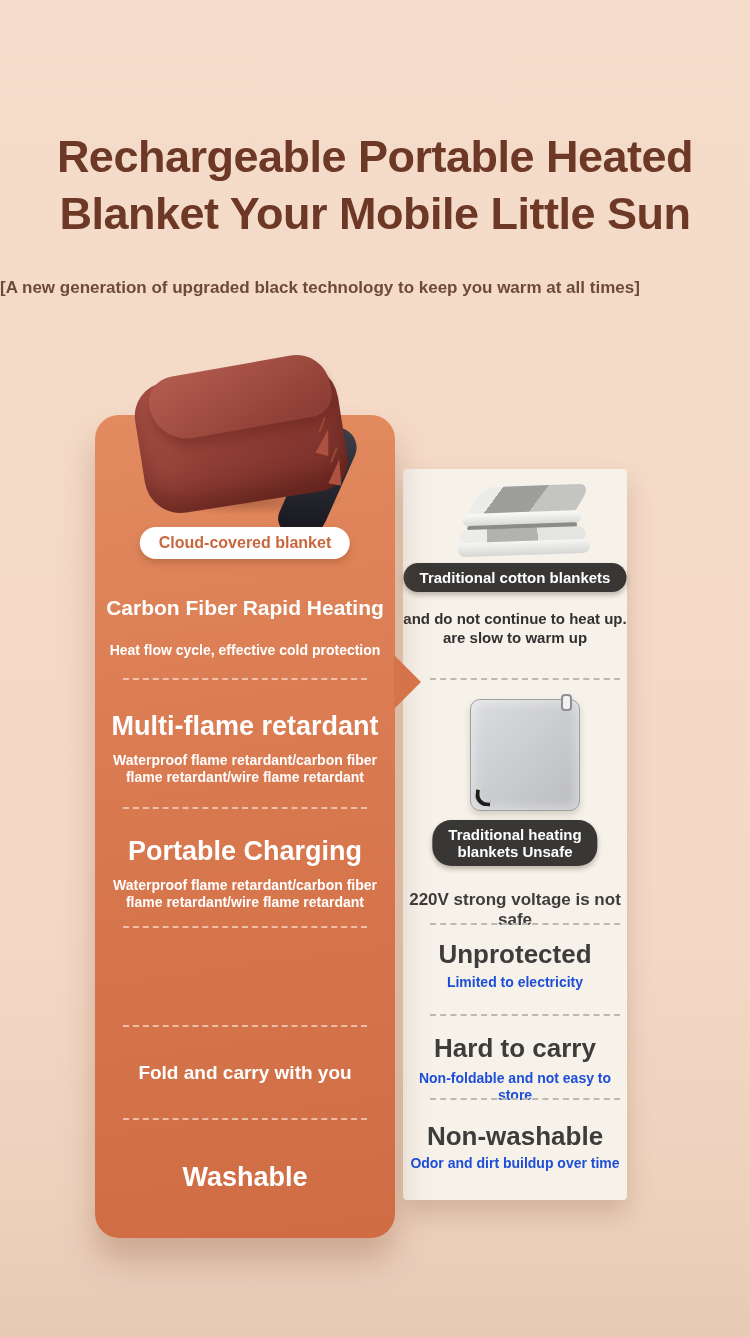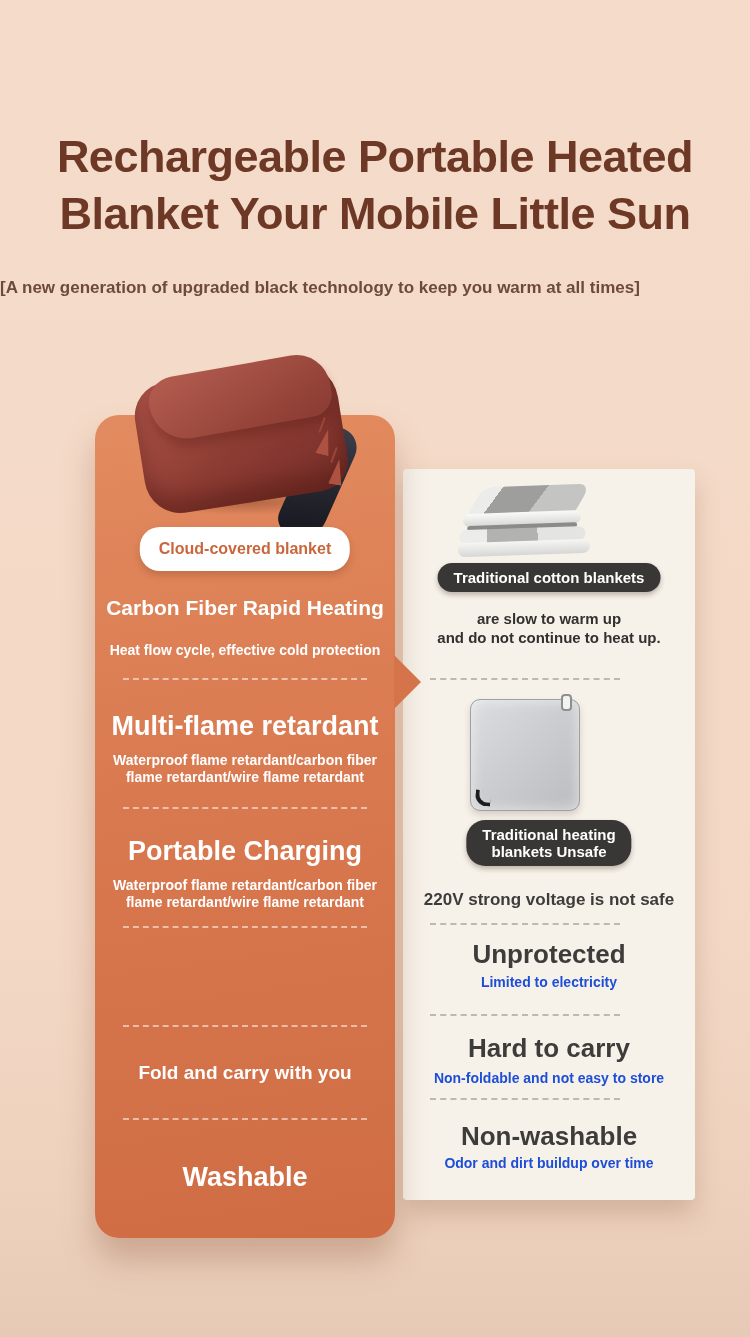--- a/index.html
+++ b/index.html
@@ -26,21 +26,21 @@
            border-left:27px solid #d5744a; }
   .lc-text { position:absolute; left:0; width:100%; text-align:center; color:#fff; font-weight:bold; }
   .t27 { font-size:27px; }
   .t21 { font-size:21px; }
   .t19 { font-size:19px; }
   .sub14 { font-size:14px; line-height:17px; }
   .dash-l { position:absolute; left:28px; width:244px; height:0;
             border-top:2px dashed rgba(255,238,228,.6); }
   .pill-white { position:absolute; top:112px; left:50%; transform:translateX(-50%);
                 background:#ffffff; color:#c9663c; font-weight:bold; font-size:16px;
-                padding:13px 19px; border-radius:20px; white-space:nowrap;
+                padding:7px 19px; border-radius:20px; white-space:nowrap;
                 box-shadow:0 4px 7px rgba(120,60,30,.28); }
 
   
   .blanket-red { position:absolute; top:-50px; left:40px; width:222px; height:152px; }
   .rb-shadow { position:absolute; left:10px; bottom:2px; width:200px; height:26px;
                background:radial-gradient(ellipse at center, rgba(90,40,25,.35), transparent 70%);
                border-radius:50%; }
   .rb-edge { position:absolute; right:16px; top:58px; width:46px; height:118px;
              background:linear-gradient(160deg,#40414d 0%,#23242c 60%,#15161c 100%);
              border-radius:12px 20px 26px 16px; transform:rotate(24deg); }
@@ -53,21 +53,21 @@
              border-radius:40px 52px 34px 58px; transform:rotate(-10deg);
              box-shadow:0 8px 10px rgba(70,20,12,.25); }
   .rb-string { position:absolute; width:2px; height:16px; background:#9c4636; transform:rotate(20deg); }
   .rb-s1 { right:34px; top:52px; } .rb-s2 { right:22px; top:82px; }
   .rb-tassel { position:absolute; width:16px; height:26px; background:#ad5140;
                clip-path:polygon(50% 0, 92% 100%, 8% 100%); }
   .rb-t1 { right:24px; top:64px; transform:rotate(14deg); }
   .rb-t2 { right:12px; top:94px; transform:rotate(10deg); }
 
   
-  .right-card { position:absolute; left:403px; top:469px; width:292px; height:731px;
+  .right-card { position:absolute; left:403px; top:469px; width:224px; height:731px;
                 background:#f6f1e9; border-radius:4px; z-index:1;
                 box-shadow:0 14px 24px rgba(150,105,80,.30);padding-left:9px; }
   .rc-text { position:absolute; left:0; width:100%; text-align:center; color:#3e3c3a; font-weight:bold; }
   .rt26 { font-size:26px; }
   .rt17 { font-size:17px;text-align:center; }
   .rsub { font-size:14px; line-height:17px; color:#1d4ed8; }
   .rdesc { font-size:15px; line-height:19px; color:#33312f; }
   .dash-r { position:absolute; left:27px; width:190px; height:0;
             border-top:2px dashed #bdb8b0; }
   .pill-dark { position:absolute; left:50%; transform:translateX(-50%);
@@ -162,22 +162,22 @@
     <div class="gb-top"></div>
     <div class="gb-bar1"></div>
     <div class="gb-gap"></div>
     <div class="gb-bar2"></div>
     <div class="gb-bar3"></div>
   </div>
 
   <div class="pill-dark" style="top:94px">Traditional cotton blankets</div>
 
   <div class="rc-text rdesc" style="top:140px">
+    <div>and do not continue to heat up.</div>
     <div>are slow to warm up</div>
-    <div>and do not continue to heat up.</div>
   </div>
 
   <div class="dash-r" style="top:209px"></div>
 
   <div class="heat-pad">
     <div class="hp-body"></div>
     <div class="hp-cable"></div>
     <div class="hp-corner"></div>
   </div>
 

